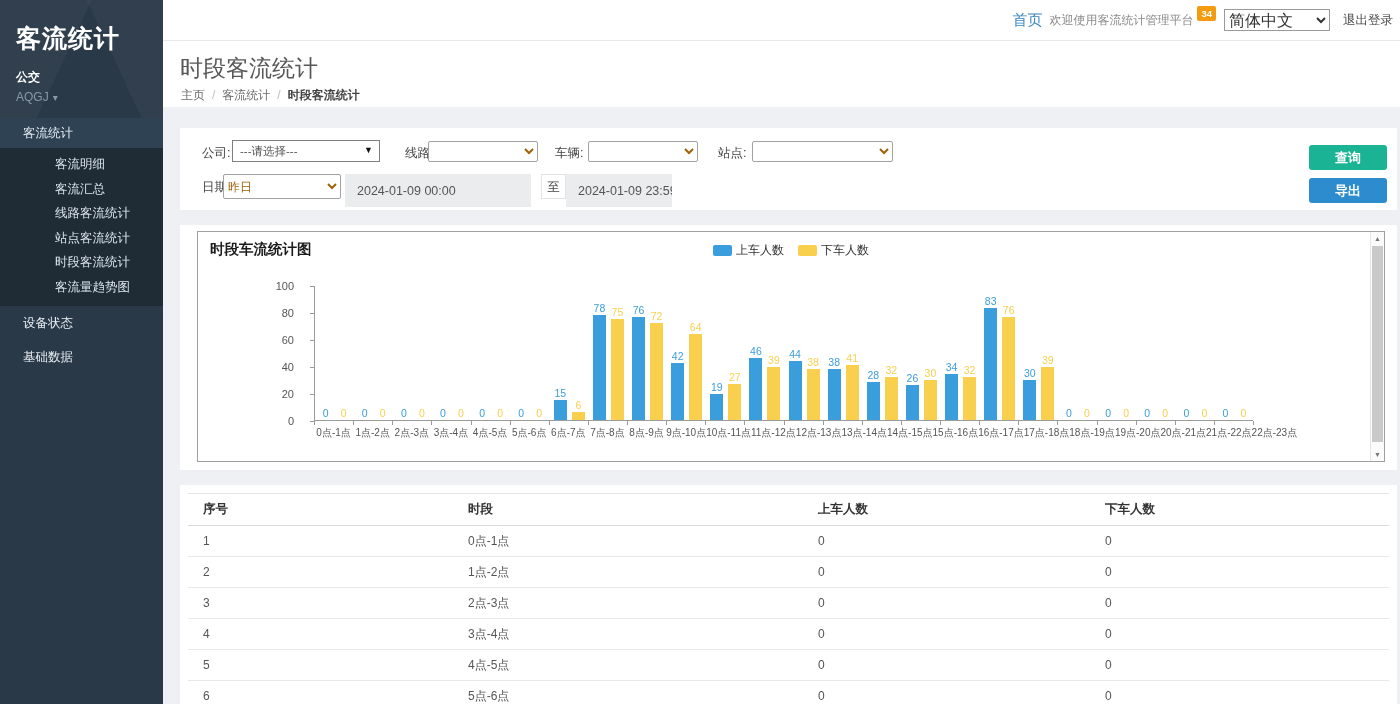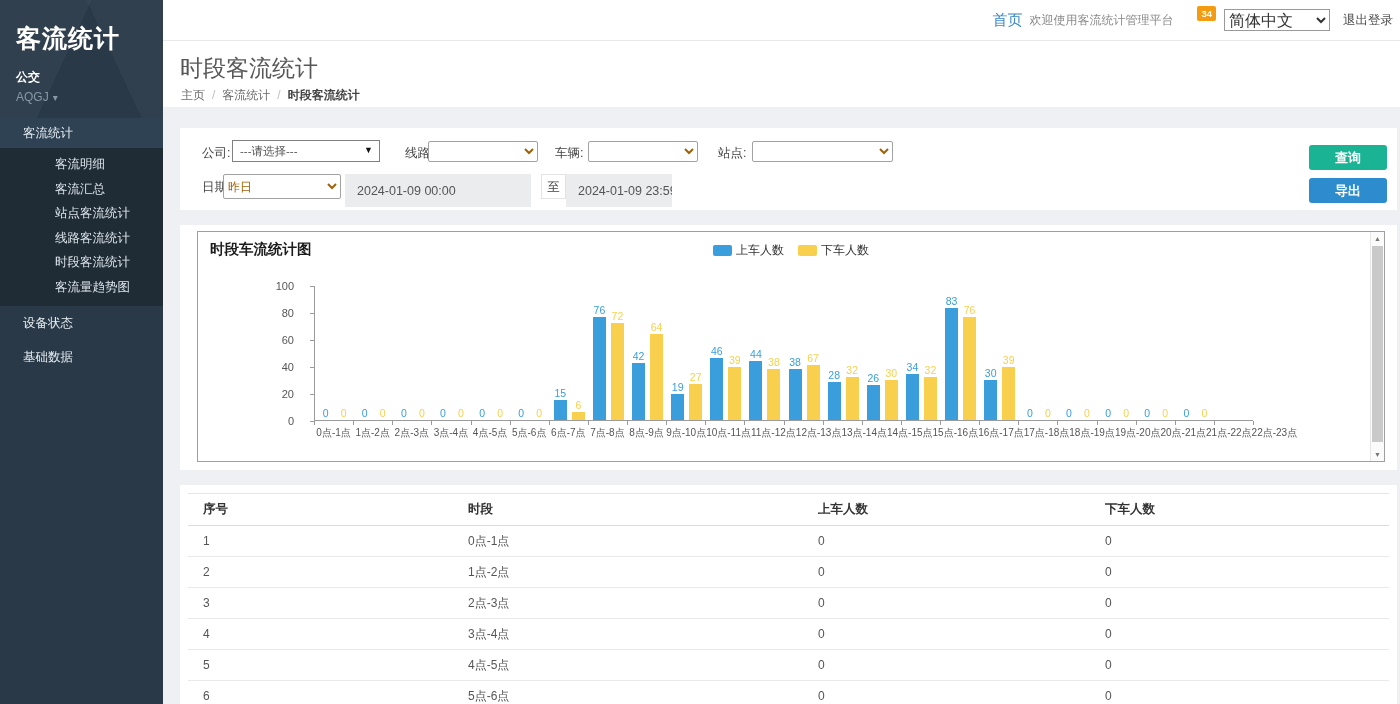--- a/index.html
+++ b/index.html
@@ -19,21 +19,21 @@
   .nav-section { height:30px; line-height:30px; padding-left:23px; font-size:12.5px; color:#e6edf3; cursor:pointer; }
   .nav-section.active { background:#2e4254; height:30px; }
   .nav-section.plain { height:34px; line-height:34px; }
   .nav-sub { background:#1f2b35; padding:4px 0 6px 0; }
   .nav-subitem { height:24.6px; line-height:24.6px; padding-left:55px; font-size:12.5px; color:#dde6ee; cursor:pointer; }
 
   
   .topbar { position:absolute; left:163px; top:0; width:1237px; height:41px; background:#ffffff;
             border-bottom:1px solid #e6e8ea; display:flex; align-items:center; justify-content:flex-end; padding-right:7px; }
   .home-link { font-size:15px; color:#3a87c4; text-decoration:none; margin-right:7px; cursor:pointer; }
-  .welcome { font-size:12px; color:#8a8a8a; margin-right:24px; }
+  .welcome { font-size:12px; color:#8a8a8a; margin-right:4px; }
   .badge { display:inline-block; background:#f39c12; color:#fff; font-size:9.5px; font-weight:bold;
            padding:2px 4px; border-radius:2px; position:relative; top:-7px; margin-right:8px; cursor:pointer; }
   .lang-select { width:106px; height:22px; font-size:16px; color:#333; margin-right:13px;
                  border:1px solid #9a9a9a; background:#fff; }
   .logout { font-size:12.5px; color:#4a4a4a; text-decoration:none; cursor:pointer; }
 
   
   .page-head { position:absolute; left:163px; top:41px; width:1237px; height:66px; background:#ffffff; }
   .page-title { position:absolute; left:17px; top:12px; font-size:23px; font-weight:normal; color:#575757; }
   .breadcrumb { position:absolute; left:18px; top:46px; font-size:12px; color:#6b6b6b; }
@@ -107,22 +107,22 @@
       <div class="org">公交</div>
       <div class="account">
         <span>AQGJ</span><span class="caret">▾</span>
       </div>
     </div>
     <nav id="side-nav">
         <div class="nav-section active">客流统计</div>
         <div class="nav-sub">
           <div class="nav-subitem">客流明细</div>
           <div class="nav-subitem">客流汇总</div>
+          <div class="nav-subitem">线路客流统计</div>
           <div class="nav-subitem">站点客流统计</div>
-          <div class="nav-subitem">线路客流统计</div>
           <div class="nav-subitem">时段客流统计</div>
           <div class="nav-subitem">客流量趋势图</div>
         </div>
         <div class="nav-section plain">设备状态</div>
         <div class="nav-section plain">基础数据</div>
       </nav>
   </aside>
 
   <header class="topbar">
     <a class="home-link">首页</a>
@@ -251,20 +251,30 @@
               <span class="val" style="color: rgb(59, 158, 220);">15</span>
               <div class="bar" style="height: 20.25px; background: rgb(59, 158, 220);"></div>
             </div>
             <div class="barcol">
               <span class="val" style="color: rgb(248, 208, 78);">6</span>
               <div class="bar" style="height: 8.1px; background: rgb(248, 208, 78);"></div>
             </div>
           </div>
           <div class="cat">
             <div class="barcol">
+              <span class="val" style="color: rgb(59, 158, 220);">78</span>
+              <div class="bar" style="height: 105.3px; background: rgb(59, 158, 220);"></div>
+            </div>
+            <div class="barcol">
+              <span class="val" style="color: rgb(248, 208, 78);">75</span>
+              <div class="bar" style="height: 101.25px; background: rgb(248, 208, 78);"></div>
+            </div>
+          </div>
+          <div class="cat">
+            <div class="barcol">
               <span class="val" style="color: rgb(59, 158, 220);">76</span>
               <div class="bar" style="height: 102.6px; background: rgb(59, 158, 220);"></div>
             </div>
             <div class="barcol">
               <span class="val" style="color: rgb(248, 208, 78);">72</span>
               <div class="bar" style="height: 97.2px; background: rgb(248, 208, 78);"></div>
             </div>
           </div>
           <div class="cat">
             <div class="barcol">
@@ -305,21 +315,21 @@
               <span class="val" style="color: rgb(248, 208, 78);">38</span>
               <div class="bar" style="height: 51.3px; background: rgb(248, 208, 78);"></div>
             </div>
           </div>
           <div class="cat">
             <div class="barcol">
               <span class="val" style="color: rgb(59, 158, 220);">38</span>
               <div class="bar" style="height: 51.3px; background: rgb(59, 158, 220);"></div>
             </div>
             <div class="barcol">
-              <span class="val" style="color: rgb(248, 208, 78);">67</span>
+              <span class="val" style="color: rgb(248, 208, 78);">41</span>
               <div class="bar" style="height: 55.35px; background: rgb(248, 208, 78);"></div>
             </div>
           </div>
           <div class="cat">
             <div class="barcol">
               <span class="val" style="color: rgb(59, 158, 220);">28</span>
               <div class="bar" style="height: 37.8px; background: rgb(59, 158, 220);"></div>
             </div>
             <div class="barcol">
               <span class="val" style="color: rgb(248, 208, 78);">32</span>

